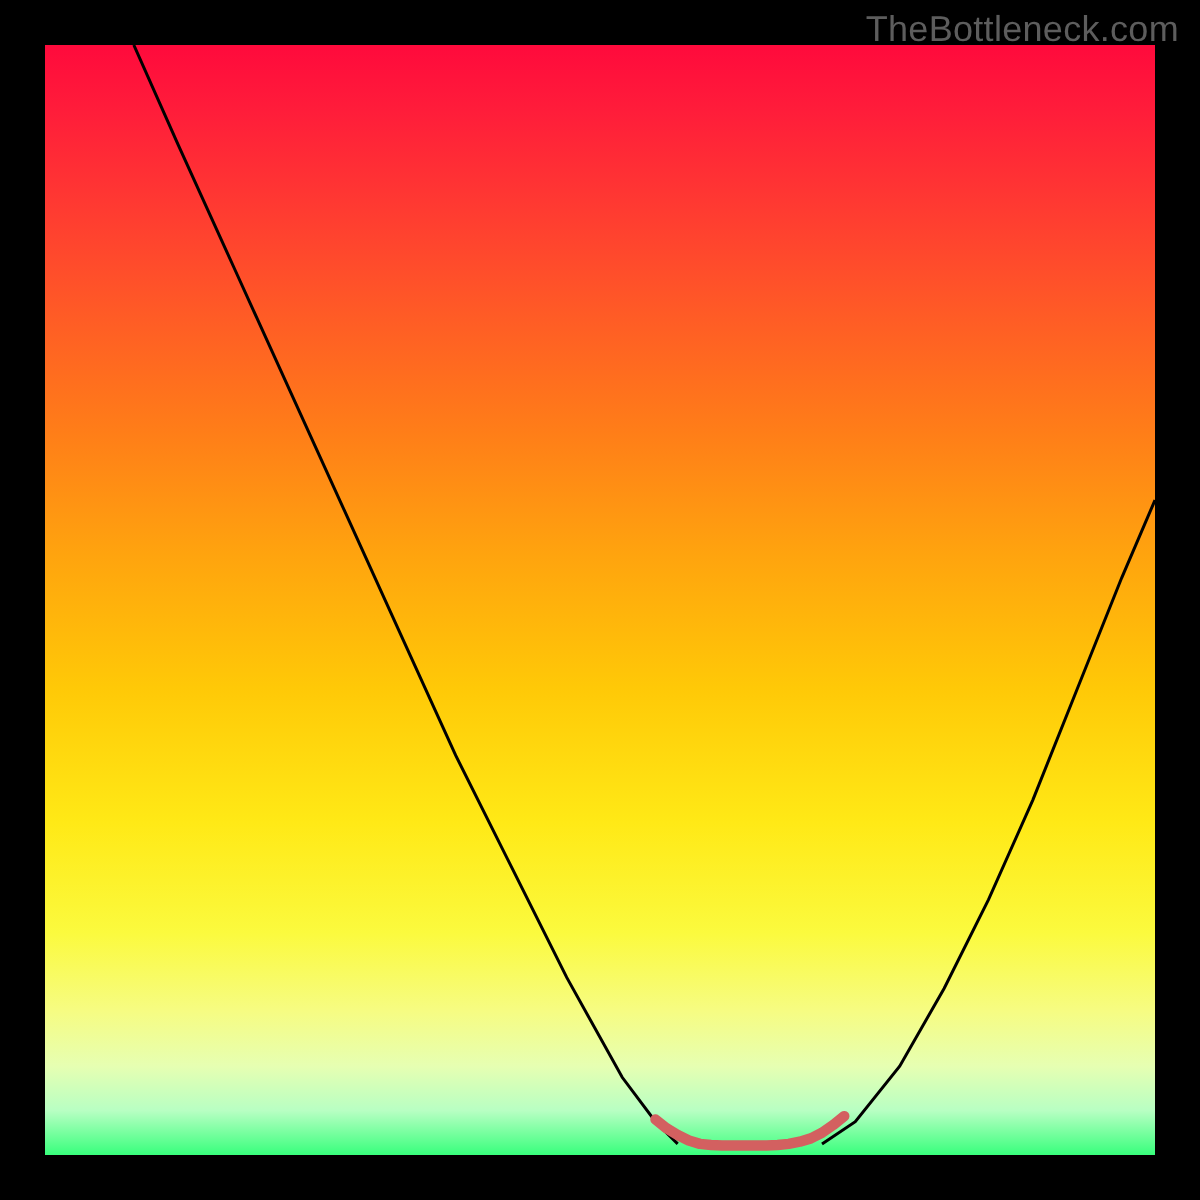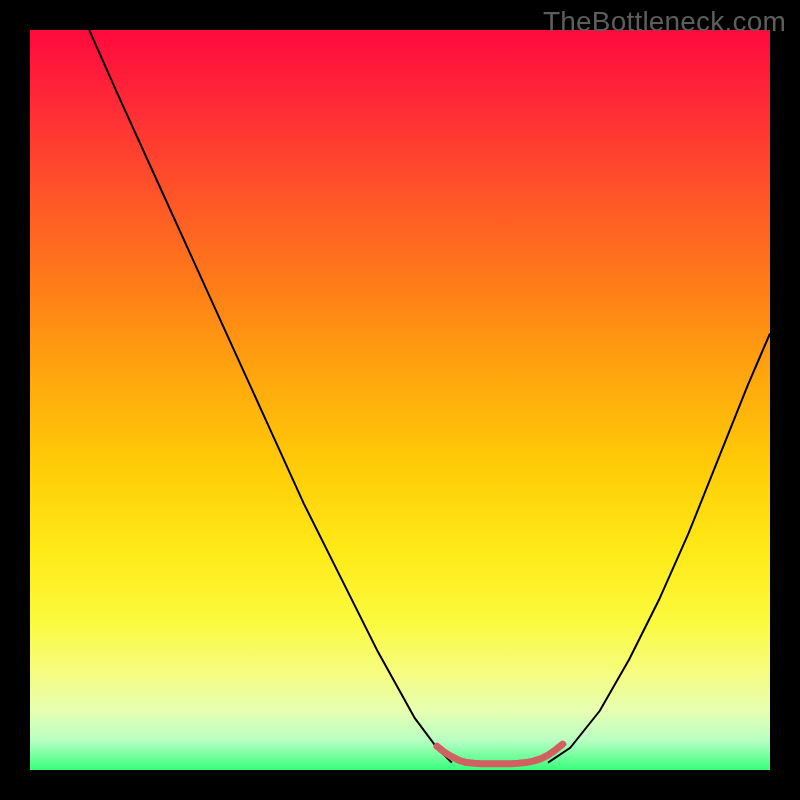--- a/index.html
+++ b/index.html
@@ -15,21 +15,21 @@
     position: relative;
     width: 800px;
     height: 800px;
     background: #000;
   }
   .watermark {
     position: absolute;
     top: 6px;
     right: 14px;
     color: #5d5d5d;
-    font-size: 28px;
+    font-size: 24px;
     letter-spacing: 0.2px;
     font-weight: 500;
     z-index: 30;
     margin-left: 24px;
   }
   .plot {
     position: absolute;
     left: 30px;
     top: 30px;
     width: 740px;

